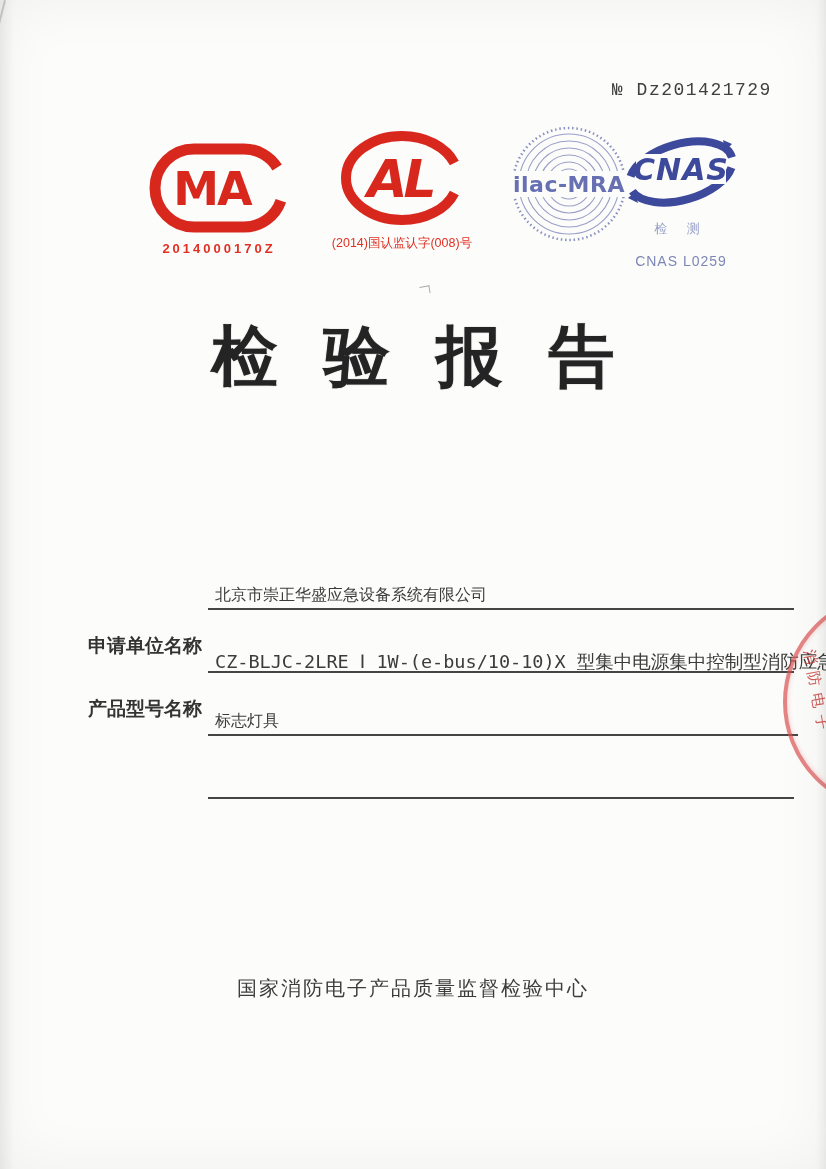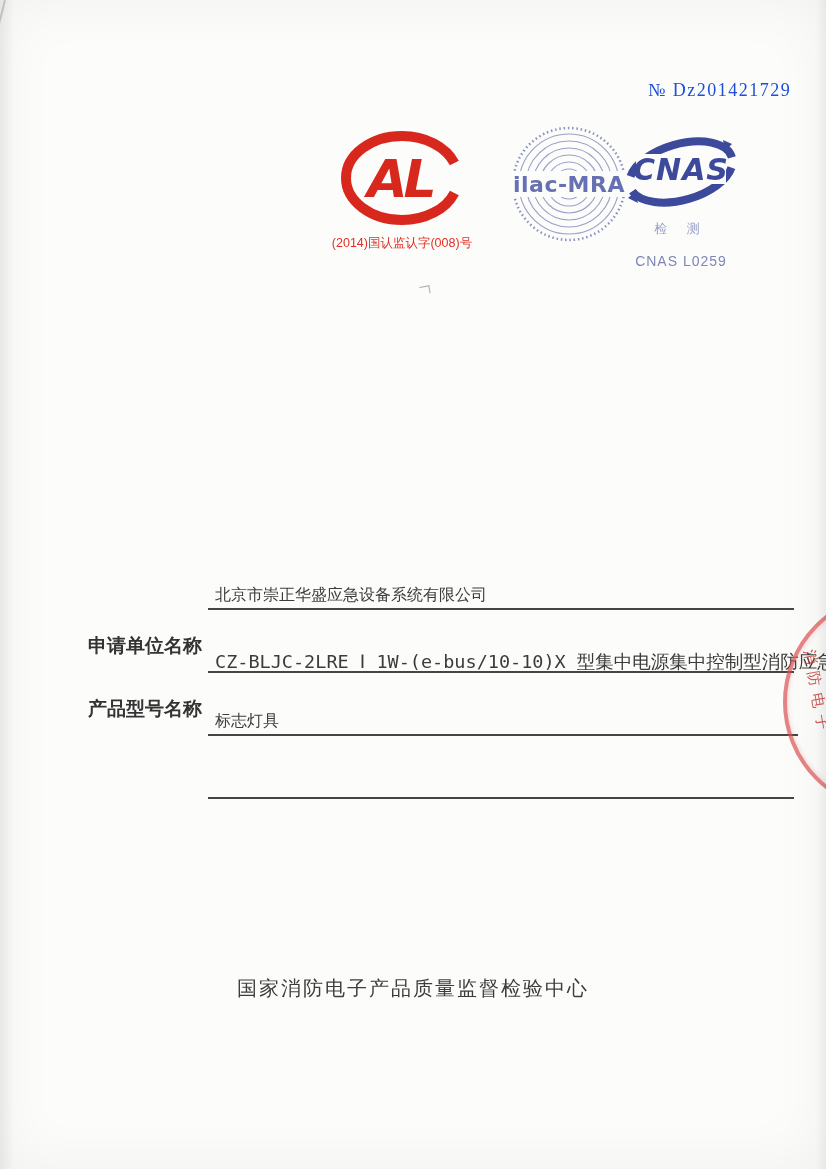--- a/index.html
+++ b/index.html
@@ -10,22 +10,22 @@
     font-family:"Liberation Sans","DejaVu Sans",sans-serif;
     color:#3a3a3a;
   }
   .page::before{content:"";position:absolute;left:0;top:0;bottom:0;width:14px;
     background:linear-gradient(to right,rgba(0,0,0,0.06),rgba(0,0,0,0));pointer-events:none;}
   .page::after{content:"";position:absolute;right:0;top:0;bottom:0;width:10px;
     background:linear-gradient(to left,rgba(0,0,0,0.05),rgba(0,0,0,0));pointer-events:none;}
   .crease{position:absolute;left:4px;top:0;width:2px;height:150px;
     background:linear-gradient(to bottom,rgba(0,0,0,0.18),rgba(0,0,0,0));
     transform:rotate(14deg);transform-origin:top left;}
-  .doc-number{position:absolute;left:648px;top:80px;font-size:18px;
-    letter-spacing:1.5px;color:#1d4ed8;font-family:Liberation Serif, serif;}
+  .doc-number{position:absolute;left:612px;top:80px;font-size:18px;
+    letter-spacing:1.5px;color:#404040;font-family:Liberation Mono, monospace;}
 
   
   .logo{position:absolute;text-align:center;}
   .logo-cma{left:148px;top:142px;width:142px;}
   .logo-cal{left:334px;top:131px;width:140px;}
   .logo-ilac{left:510px;top:125px;width:118px;}
   .logo-cnas{left:624px;top:130px;width:114px;}
   .cma-code{margin-top:3px;font-size:13px;letter-spacing:3px;color:#e03024;font-weight:bold;}
   .cal-caption{margin-top:4px;font-size:12.5px;color:#e03024;white-space:nowrap;margin-left:-4px;}
   .cnas-cn{margin-top:2px;font-size:13px;color:#99a0c6;letter-spacing:8px;}
@@ -61,20 +61,27 @@
 </style>
 </head>
 <body>
 
 <div class="page">
 
   <div class="crease"></div>
 
   <div class="doc-number">№ Dz201421729</div>
 
+  <div class="logo logo-cma">
+    <svg width="142" height="92" viewBox="0 0 142 92">
+      <rect x="7" y="7" width="128" height="78" rx="39" ry="39" fill="none" stroke="#d8281e" stroke-width="11" pathLength="100" stroke-dasharray="26 10 64"></rect>
+      <text x="64" y="63" font-size="46" font-weight="bold" fill="#d8281e" text-anchor="middle" letter-spacing="-2" font-family="DejaVu Sans, Liberation Sans, sans-serif">MA</text>
+    </svg>
+    <div class="cma-code">2014000170Z</div>
+  </div>
 
   <div class="logo logo-cal">
     <svg width="132" height="96" viewBox="0 0 132 96">
       <ellipse cx="64" cy="47" rx="56" ry="42" fill="none" stroke="#d8281e" stroke-width="10" pathLength="100" stroke-dasharray="0 5 90 5"></ellipse>
       <text x="62" y="66" font-size="52" font-weight="bold" font-style="italic" fill="#d8281e" text-anchor="middle" letter-spacing="-4" font-family="DejaVu Sans, Liberation Sans, sans-serif">AL</text>
     </svg>
     <div class="cal-caption">(2014)国认监认字(008)号</div>
   </div>
 
   <div class="logo logo-ilac">
@@ -100,20 +107,21 @@
       <polygon points="108,14 99,10 101,21" fill="#3d499b"></polygon>
       <polygon points="4,68 14,73 11,62" fill="#3d499b"></polygon>
       <rect x="12" y="24" width="90" height="30" fill="#fcfcfb"></rect>
       <text x="57" y="50" font-size="30" font-weight="bold" font-style="italic" fill="#3d499b" text-anchor="middle" letter-spacing="1" font-family="DejaVu Sans, Liberation Sans, sans-serif">CNAS</text>
     </svg>
     <div class="cnas-cn">检 测</div>
     <div class="cnas-code">CNAS L0259</div>
   </div>
 
   <div class="artifact-tick"></div>
+  <div class="title">检 验 报 告</div>
 
   <div class="field-label" style="top:585px;">申请单位名称</div>
   <div class="field-value" style="top:585px;">北京市崇正华盛应急设备系统有限公司</div>
   <div class="underline u1"></div>
 
   <div class="field-label" style="top:648px;">产品型号名称</div>
   <div class="field-value mono-mix" style="top:649px;">CZ-BLJC-2LRE Ⅰ 1W-(e-bus/10-10)X 型集中电源集中控制型消防应急</div>
   <div class="underline u2"></div>
 
   <div class="field-value" style="top:711px;">标志灯具</div>

